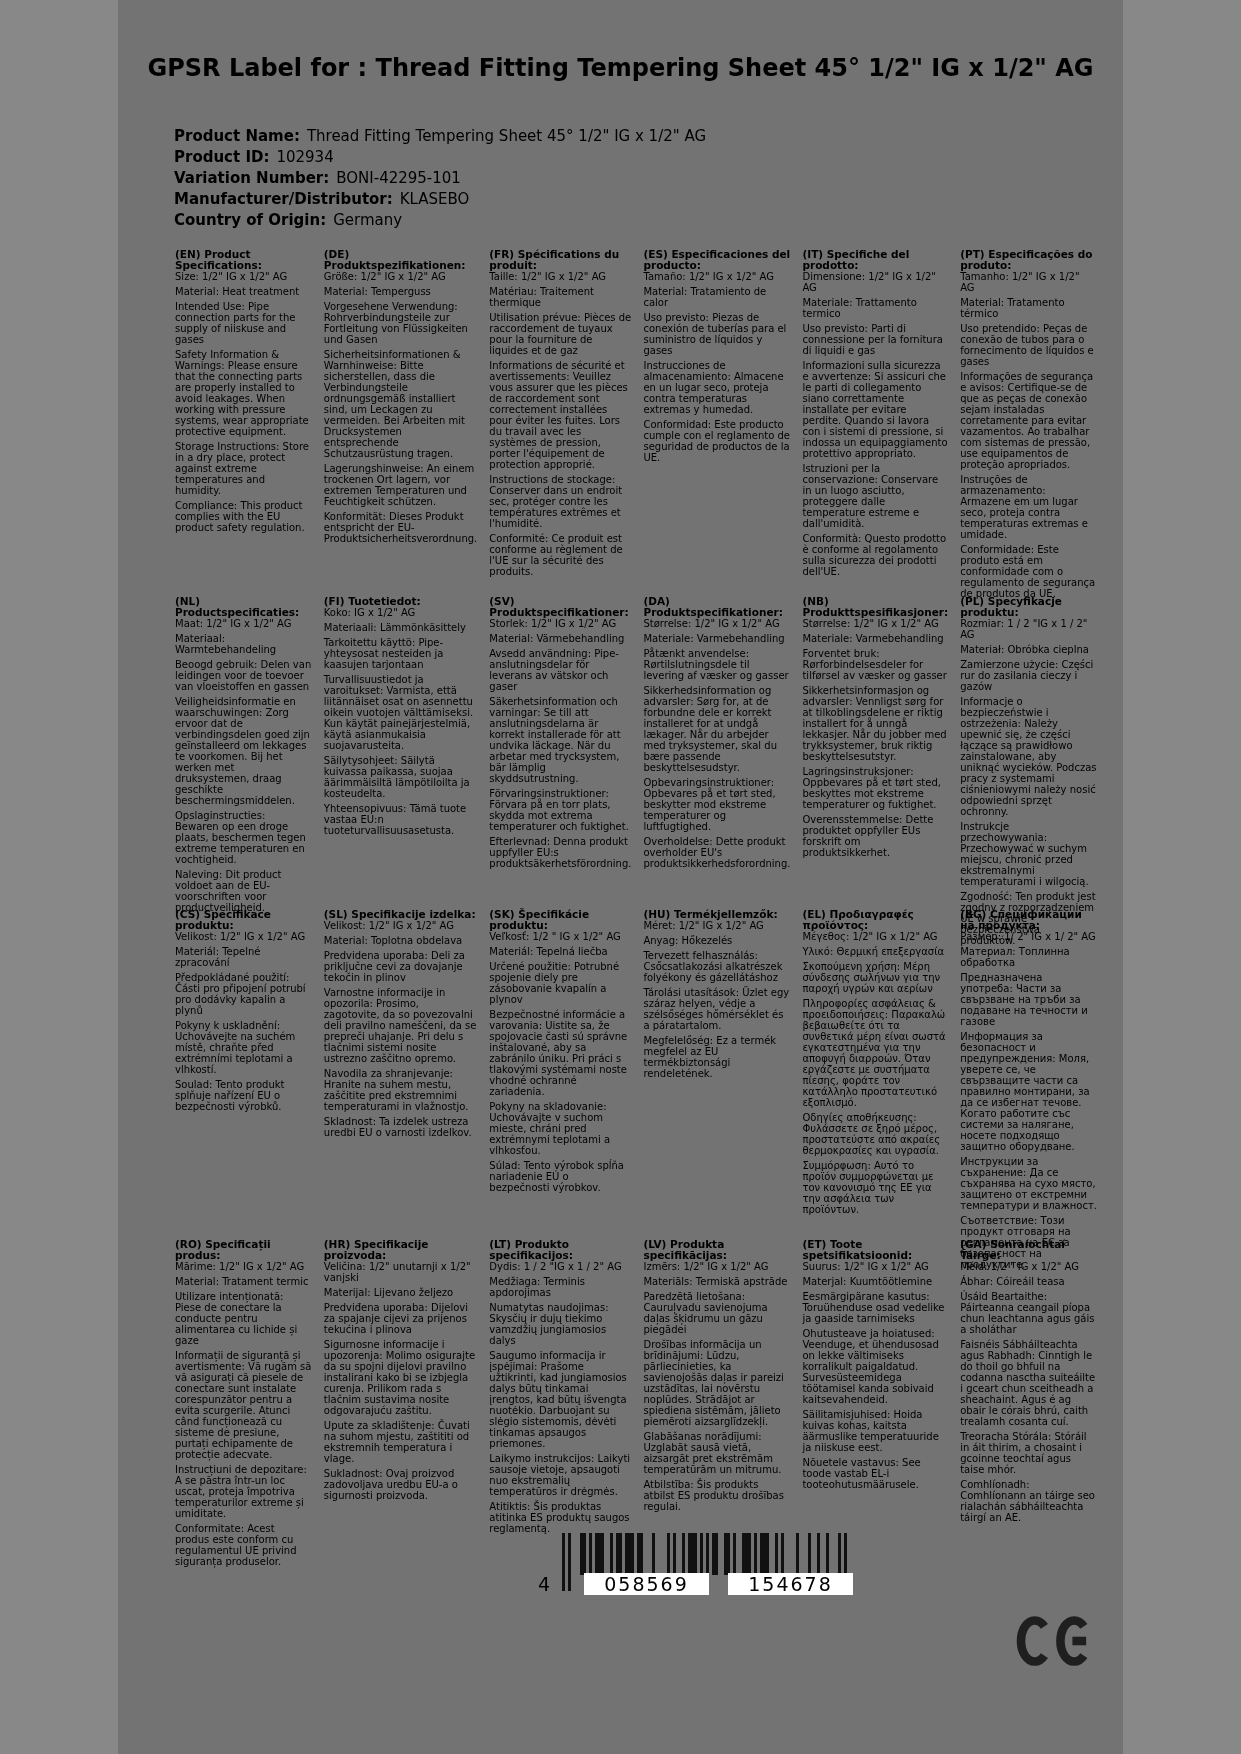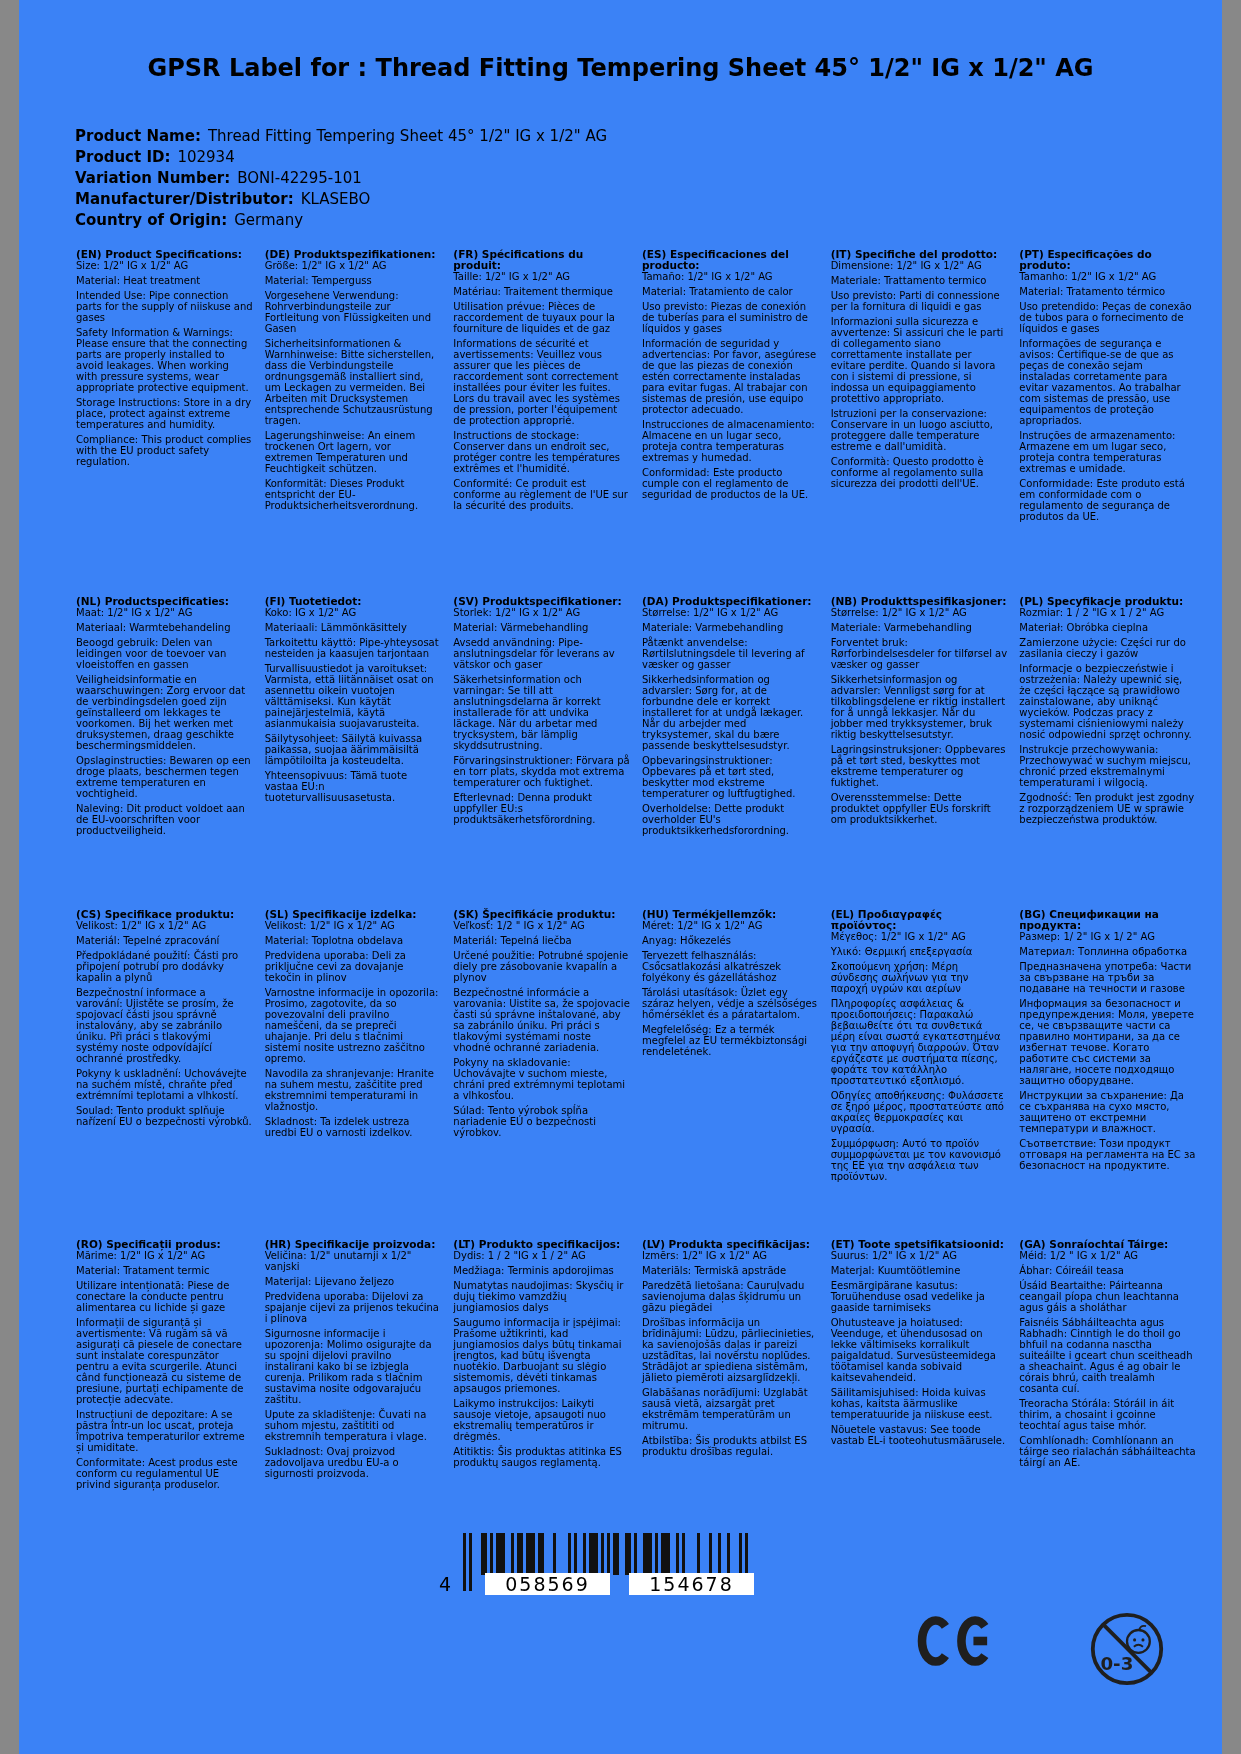--- a/index.html
+++ b/index.html
@@ -1,17 +1,17 @@
 <!DOCTYPE html>
 <html><head>
 <meta charset="utf-8">
 <style>
   html,body{margin:0;padding:0;background:#888;}
   .page{
-    width:1203px;height:1754px;margin:0 auto;background:#3b82f6;color:#000;
+    width:1005px;height:1754px;margin:0 auto;background:#737373;color:#000;
     font-family:"DejaVu Sans",sans-serif;position:relative;overflow:hidden;
   }
   .title{
     padding-top:50px;margin:0 auto;max-width:1020px;text-align:center;
     font-size:24px;font-weight:bold;line-height:36px;
   }
   .prod-info{margin:40px 0 0 56px;font-size:15px;line-height:21px;}
   .prod-info .row{white-space:nowrap;}
   .prod-info .lbl{font-weight:bold;}
   .prod-info .val{margin-left:7px;}
@@ -75,21 +75,20 @@
         <p>Utilisation prévue: Pièces de raccordement de tuyaux pour la fourniture de liquides et de gaz</p>
         <p>Informations de sécurité et avertissements: Veuillez vous assurer que les pièces de raccordement sont correctement installées pour éviter les fuites. Lors du travail avec les systèmes de pression, porter l'équipement de protection approprié.</p>
         <p>Instructions de stockage: Conserver dans un endroit sec, protéger contre les températures extrêmes et l'humidité.</p>
         <p>Conformité: Ce produit est conforme au règlement de l'UE sur la sécurité des produits.</p>
       </div>
       <div class="block">
         <div class="bh">(ES) Especificaciones del producto:</div>
         <p>Tamaño: 1/2" IG x 1/2" AG</p>
         <p>Material: Tratamiento de calor</p>
         <p>Uso previsto: Piezas de conexión de tuberías para el suministro de líquidos y gases</p>
-        <p>Información de seguridad y advertencias: Por favor, asegúrese de que las piezas de conexión estén correctamente instaladas para evitar fugas. Al trabajar con sistemas de presión, use equipo protector adecuado.</p>
         <p>Instrucciones de almacenamiento: Almacene en un lugar seco, proteja contra temperaturas extremas y humedad.</p>
         <p>Conformidad: Este producto cumple con el reglamento de seguridad de productos de la UE.</p>
       </div>
       <div class="block">
         <div class="bh">(IT) Specifiche del prodotto:</div>
         <p>Dimensione: 1/2" IG x 1/2" AG</p>
         <p>Materiale: Trattamento termico</p>
         <p>Uso previsto: Parti di connessione per la fornitura di liquidi e gas</p>
         <p>Informazioni sulla sicurezza e avvertenze: Si assicuri che le parti di collegamento siano correttamente installate per evitare perdite. Quando si lavora con i sistemi di pressione, si indossa un equipaggiamento protettivo appropriato.</p>
         <p>Istruzioni per la conservazione: Conservare in un luogo asciutto, proteggere dalle temperature estreme e dall'umidità.</p>
@@ -156,21 +155,20 @@
         <p>Zamierzone użycie: Części rur do zasilania cieczy i gazów</p>
         <p>Informacje o bezpieczeństwie i ostrzeżenia: Należy upewnić się, że części łączące są prawidłowo zainstalowane, aby uniknąć wycieków. Podczas pracy z systemami ciśnieniowymi należy nosić odpowiedni sprzęt ochronny.</p>
         <p>Instrukcje przechowywania: Przechowywać w suchym miejscu, chronić przed ekstremalnymi temperaturami i wilgocią.</p>
         <p>Zgodność: Ten produkt jest zgodny z rozporządzeniem UE w sprawie bezpieczeństwa produktów.</p>
       </div>
       <div class="block">
         <div class="bh">(CS) Specifikace produktu:</div>
         <p>Velikost: 1/2" IG x 1/2" AG</p>
         <p>Materiál: Tepelné zpracování</p>
         <p>Předpokládané použití: Části pro připojení potrubí pro dodávky kapalin a plynů</p>
-        <p>Bezpečnostní informace a varování: Ujistěte se prosím, že spojovací části jsou správně instalovány, aby se zabránilo úniku. Při práci s tlakovými systémy noste odpovídající ochranné prostředky.</p>
         <p>Pokyny k uskladnění: Uchovávejte na suchém místě, chraňte před extrémními teplotami a vlhkostí.</p>
         <p>Soulad: Tento produkt splňuje nařízení EU o bezpečnosti výrobků.</p>
       </div>
       <div class="block">
         <div class="bh">(SL) Specifikacije izdelka:</div>
         <p>Velikost: 1/2" IG x 1/2" AG</p>
         <p>Material: Toplotna obdelava</p>
         <p>Predvidena uporaba: Deli za priključne cevi za dovajanje tekočin in plinov</p>
         <p>Varnostne informacije in opozorila: Prosimo, zagotovite, da so povezovalni deli pravilno nameščeni, da se prepreči uhajanje. Pri delu s tlačnimi sistemi nosite ustrezno zaščitno opremo.</p>
         <p>Navodila za shranjevanje: Hranite na suhem mestu, zaščitite pred ekstremnimi temperaturami in vlažnostjo.</p>

